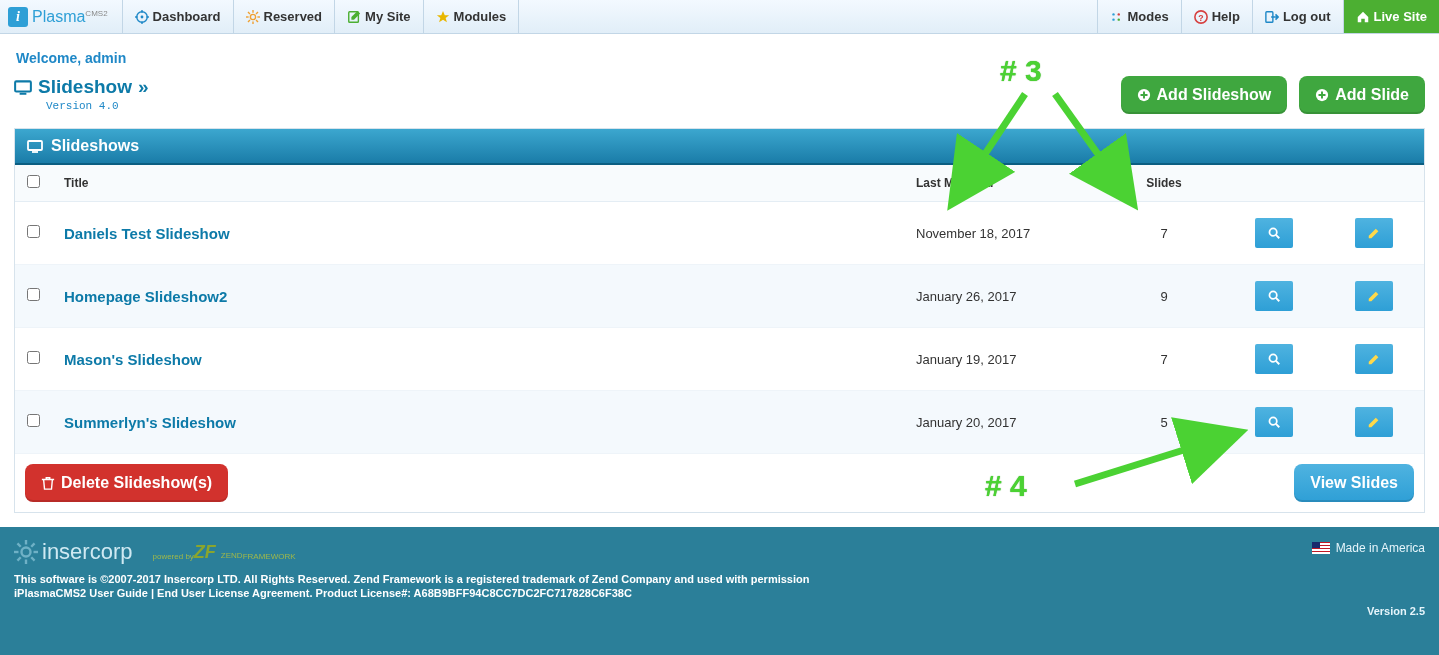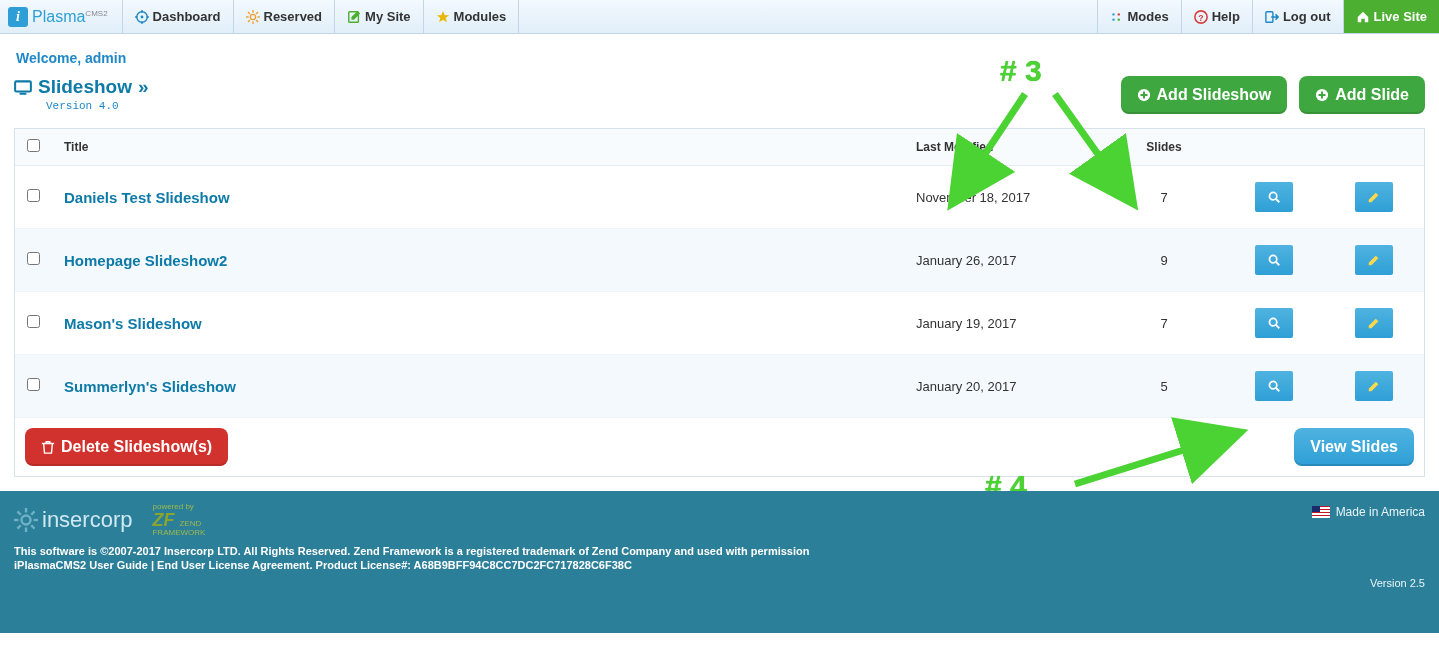--- a/index.html
+++ b/index.html
@@ -62,25 +62,25 @@
   .sq-btn.edit { color: #ffd94a; }
 
   .panel-foot { display: flex; align-items: center; padding: 10px 10px; background: #fff; }
   .panel-foot .right { margin-left: auto; }
 
   
   .footer { background: #2b7f99; color: #fff; padding: 12px 14px 60px; font-size: 11px; position: relative; }
   .footer-top { display: flex; align-items: center; gap: 20px; margin-bottom: 8px; }
   .insercorp { display: flex; align-items: center; gap: 4px; font-size: 22px; font-weight: 300; color: #cfe9f2; }
   .insercorp .gear { width: 24px; height: 24px; }
-  .zf { display: flex; flex-direction: column; font-size: 8px; color: #9fb84a; line-height: 1; }
+  .zf { display: flex; flex-direction: row; font-size: 8px; color: #9fb84a; line-height: 1; align-items: flex-end; }
   .zf .big { font-size: 18px; font-weight: bold; color: #8aa52e; font-style: italic; }
   .footer .fr { position: absolute; right: 14px; }
   .footer .fr-top { top: 14px; display: flex; align-items: center; gap: 6px; font-weight: normal; font-size: 12px; color: #e6f5fb; }
-  .footer .fr-bot { bottom: 44px; font-size: 11px; color: #e6f5fb; font-weight: normal; }
+  .footer .fr-bot { bottom: 44px; font-size: 11px; color: #e6f5fb; font-weight: bold; }
   .flag { width: 18px; height: 12px; background: linear-gradient(#c01824 0 12%, #fff 12% 24%, #c01824 24% 36%, #fff 36% 48%, #c01824 48% 60%, #fff 60% 72%, #c01824 72% 84%, #fff 84% 100%); position: relative; display: inline-block; }
   .flag::before { content:""; position:absolute; left:0; top:0; width:8px; height:6px; background:#1a2a6c; }
   .foot-line { margin: 2px 0; font-weight: bold; }
 
   
   .anno { position: absolute; pointer-events: none; color: #4bd233; font-weight: 900; }
   .anno-label { font-size: 30px; font-family: Arial, sans-serif; text-shadow: 0 0 1px #3aa028; }
   .page-wrap { position: relative; }
 
   input[type=checkbox] { cursor: pointer; }
@@ -274,20 +274,28 @@
               <svg viewBox="0 0 16 16">
                 <use href="#i-plus-w"></use>
               </svg>
             </span>
         <span>Add Slide</span>
       </div>
     </div>
   </div>
 
   <div class="panel">
+    <div class="panel-head">
+      <span class="ic" style="color:#fff;width:16px;height:16px">
+            <svg viewBox="0 0 16 16">
+              <use href="#i-screen"></use>
+            </svg>
+          </span>
+      <span>Slideshows</span>
+    </div>
     <table class="tbl">
       <thead>
         <tr>
           <th class="col-chk"><input type="checkbox" style=""></th>
           <th class="col-title">Title</th>
           <th class="col-date">Last Modified</th>
           <th class="col-slides" style="text-align:center">Slides</th>
           <th class="col-act"></th>
           <th class="col-act"></th>
         </tr>

